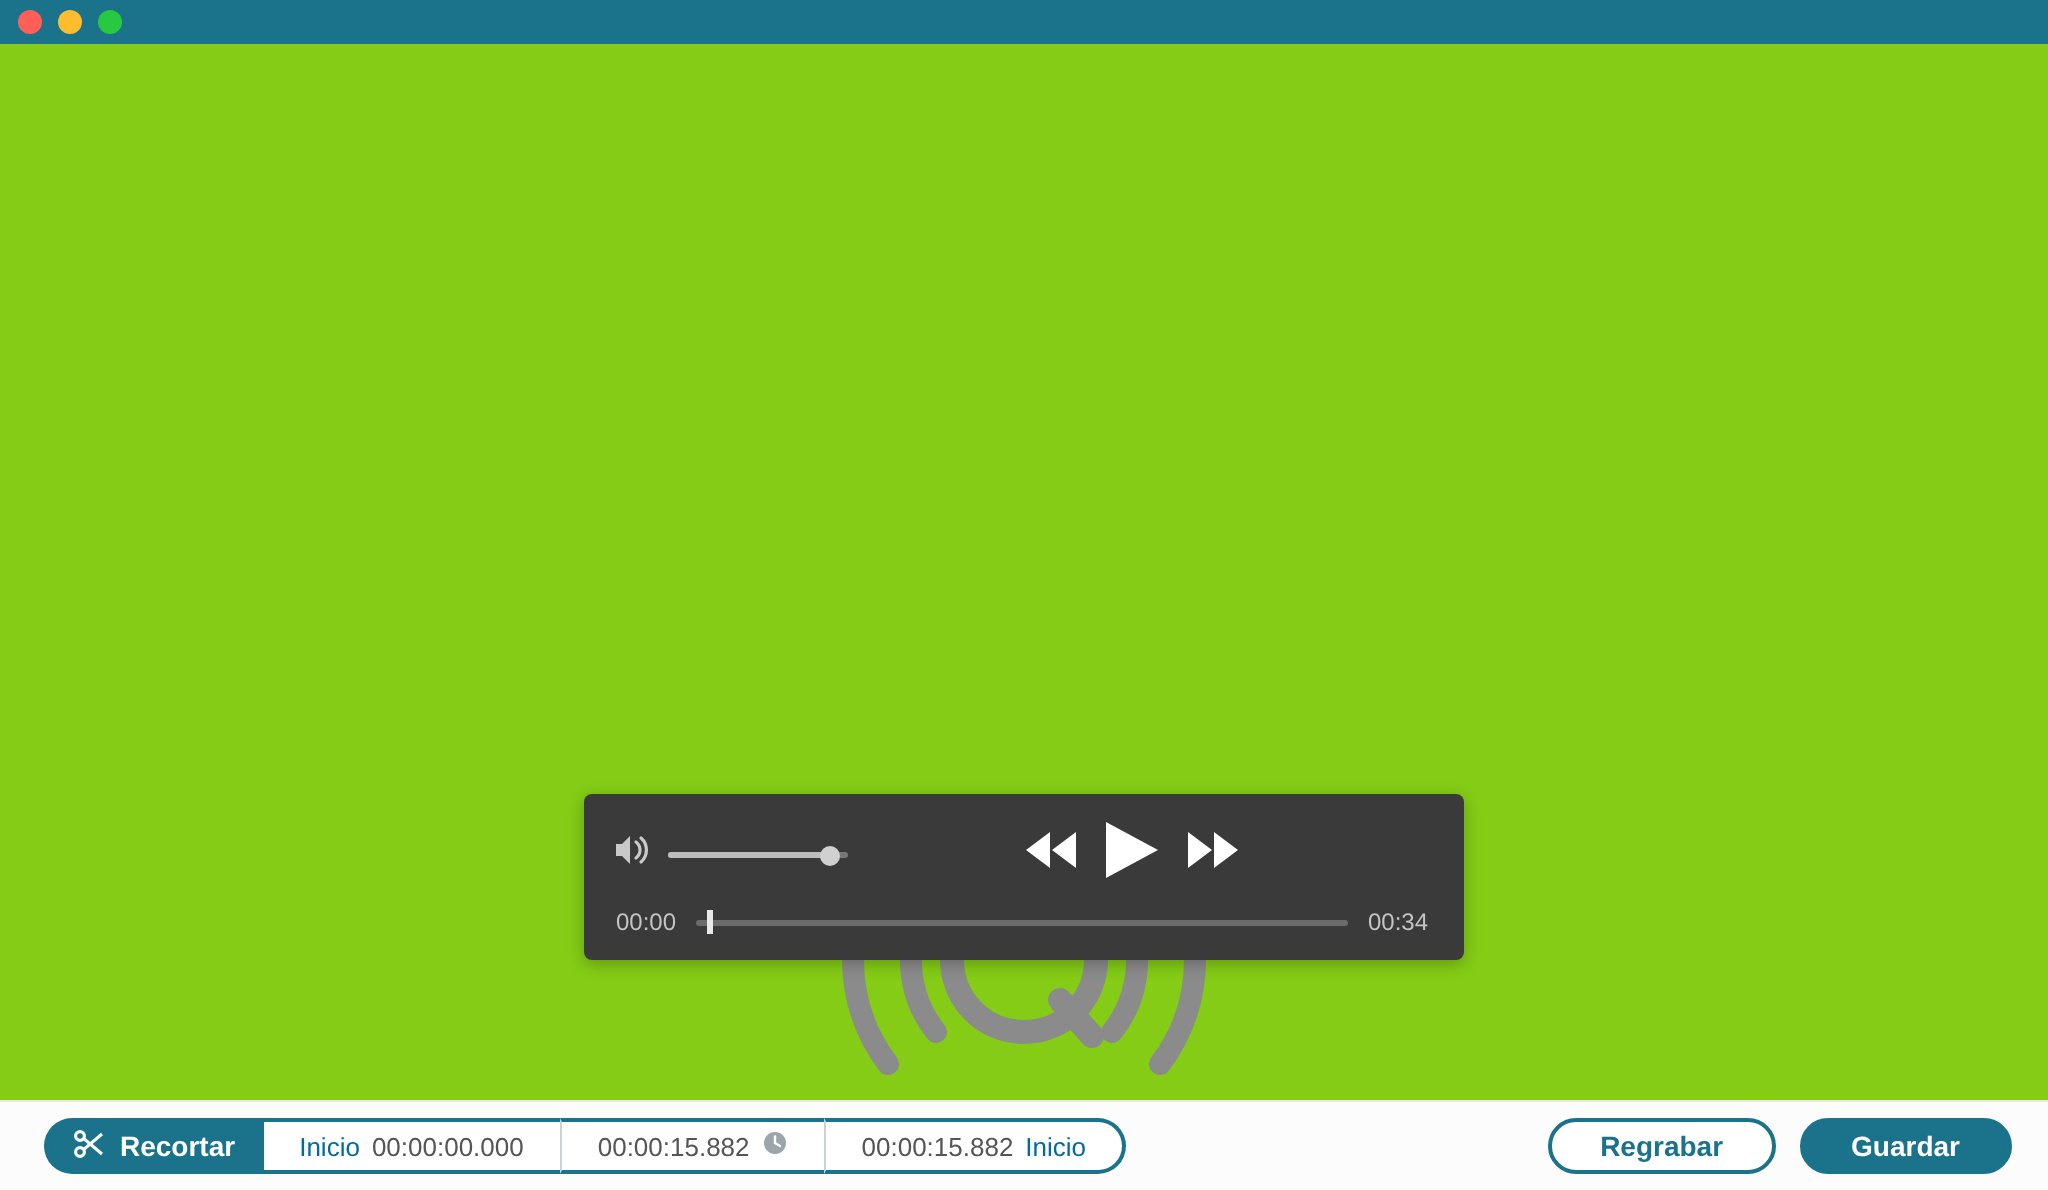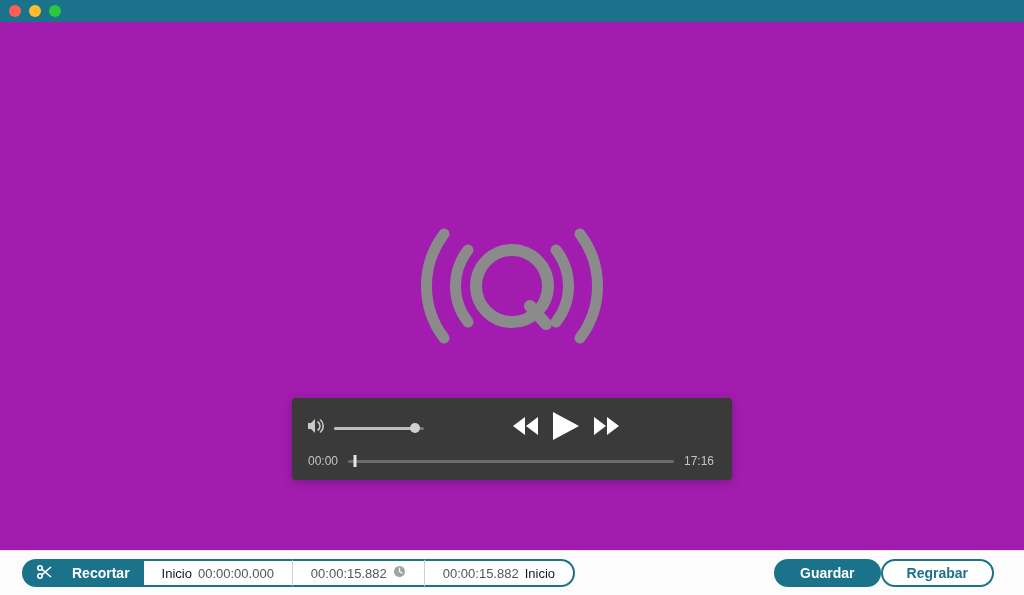--- a/index.html
+++ b/index.html
@@ -16,24 +16,24 @@
     gap: 8px;
   }
   .traffic-light { width: 12px; height: 12px; border-radius: 50%; }
   .tl-close    { background: #ff5f57; }
   .tl-min      { background: #febc2e; }
   .tl-max      { background: #28c840; }
 
   
   .stage {
     flex: 1;
-    background: #a21caf;
+    background: #84cc16;
     position: relative;
     display: flex;
-    align-items: center;
+    align-items: flex-end;
     justify-content: center;
   }
   .logo { opacity: 1; }
   .logo svg { display: block; }
 
   
   .player {
     position: absolute;
     bottom: 70px;
     left: 50%;
@@ -89,42 +89,42 @@
     gap: 0;
   }
   .trim-group {
     display: flex;
     align-items: stretch;
     height: 28px;
   }
   .trim-btn {
     display: flex;
     align-items: center;
-    gap: 20px;
+    gap: 8px;
     background: #1a728b;
     color: #fff;
     border: 2px solid #1a728b;
     border-right: none;
     border-radius: 16px 0 0 16px;
     padding: 0 14px 0 12px;
     font-size: 14px;
     font-weight: 600;
     cursor: pointer;
   }
   .trim-cell {
     display:flex; align-items:center; gap:6px;
     background:#fff; color:#555;
     border-top:2px solid #1a728b; border-bottom:2px solid #1a728b;
     padding:0 18px;
     font-size:13px;
   }
   .trim-cell.first { border-left:none; border-radius:0; }
   .trim-cell.mid { border-left:1px solid #c9d3d6; }
   .trim-cell.last { border-left:1px solid #c9d3d6; border-right:2px solid #1a728b; border-radius:0 16px 16px 0; }
-  .trim-cell .lbl { color:#0f172a;text-align:right; }
+  .trim-cell .lbl { color:#0369a1;text-align:right; }
   .trim-cell .val { color:#555;text-align:right; }
   .spacer { flex:1; }
   .btn {
     height:28px; border-radius:16px; padding:0 24px;
     font-size:14px; font-weight:600; cursor:pointer;
     display:flex; align-items:center; justify-content:center;
   }
   .btn-outline {
     background:#fff; color:#1a728b; border:2px solid #1a728b; margin-right:12px;
   }
@@ -203,21 +203,21 @@
             </svg>
         </span>
       </div>
     </div>
 
     <div class="p-row2">
       <span>00:00</span>
       <div class="time-track">
         <div class="time-thumb" style="left:2%"></div>
       </div>
-      <span>17:16</span>
+      <span>00:34</span>
     </div>
   </div>
 </div>
 
 <div class="bottombar">
   <div class="trim-group">
     <button class="trim-btn">
       <span>
         <svg width="16" height="16" viewBox="0 0 16 16">
           <g stroke="#ffffff" stroke-width="1.6" fill="none">
@@ -247,19 +247,19 @@
       </span>
     </div>
     <div class="trim-cell last">
       <span class="val">00:00:15.882</span>
       <span class="lbl">Inicio</span>
     </div>
   </div>
 
   <div class="spacer"></div>
 
+  <button class="btn btn-outline">
+    <span>Regrabar</span>
+  </button>
   <button class="btn btn-primary">
     <span>Guardar</span>
   </button>
-  <button class="btn btn-outline">
-    <span>Regrabar</span>
-  </button>
 </div>
 
 </body></html>

